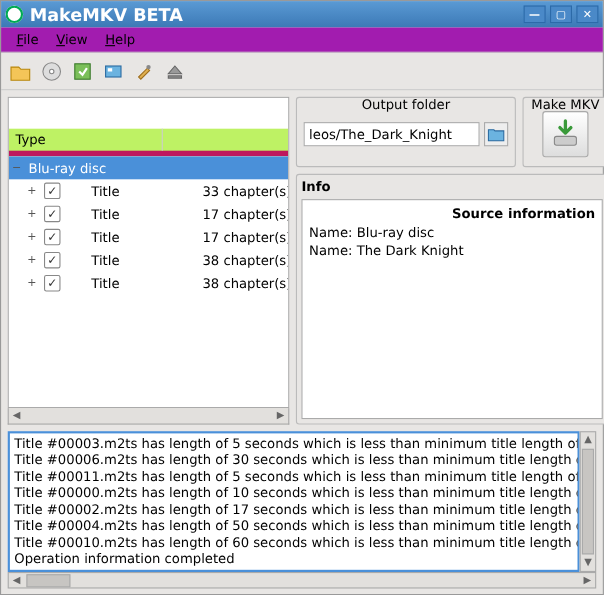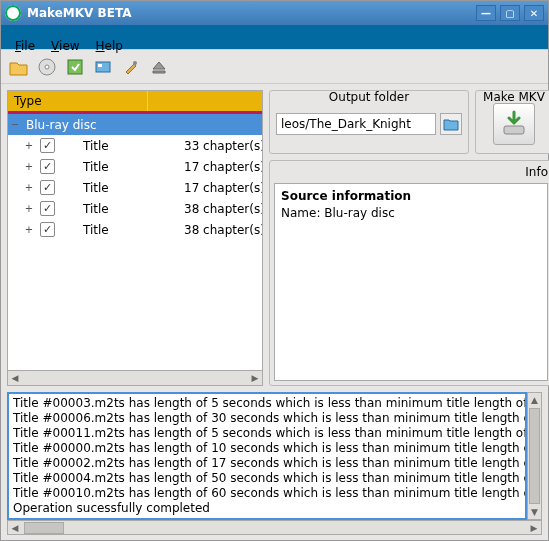--- a/index.html
+++ b/index.html
@@ -1,30 +1,30 @@
 <!DOCTYPE html>
 <html><head>
 <meta charset="utf-8">
 <style>
 * { box-sizing: border-box; margin: 0; padding: 0; }
 body { font-family: "DejaVu Sans", Arial, sans-serif; font-size: 12px; background: #e8e6e4; width: 549px; height: 541px; overflow: hidden; }
 .window { width: 549px; height: 541px; background: #e8e6e4; border: 1px solid #999; display: flex; flex-direction: column; }
 .titlebar { background: linear-gradient(#5a9ad4, #3c79b6); height: 24px; display: flex; align-items: center; padding: 0 4px; color: #fff; font-weight: bold; }
 .titlebar .appicon { width: 16px; height: 16px; background: #fff; border-radius: 50%; margin-right: 6px; box-shadow: inset 0 0 0 2px #0a5; }
-.titlebar .title { flex: 1; font-size: 12px; }
+.titlebar .title { flex: 1; font-size: 16px; }
 .titlebar .winbtn { width: 20px; height: 16px; background: #4a89c8; margin-left: 4px; border: 1px solid #2c6aa8; color: #fff; display: flex; align-items: center; justify-content: center; font-size: 10px; cursor: pointer; }
-.menubar { display: flex; padding: 12px 6px; background: #0369a1; border-bottom: 1px solid #ccc; height: 23px; }
+.menubar { display: flex; padding: 0 6px; background: #a21caf; border-bottom: 1px solid #ccc; height: 23px; align-items: center; }
 .menubar .menuitem { padding: 2px 8px; cursor: pointer; }
 .menubar .menuitem .ul { text-decoration: underline; }
 .toolbar { display: flex; padding: 4px 6px; gap: 4px; border-bottom: 1px solid #ccc; height: 34px; align-items: center; }
 .toolbar .tbbtn { width: 24px; height: 24px; display: flex; align-items: center; justify-content: center; cursor: pointer; border-radius: 2px; }
 .main { flex: 1; display: flex; padding: 6px; gap: 6px; min-height: 0; }
 .left { width: 256px; display: flex; flex-direction: column; }
 .treeview { flex: 1; background: #fff; border: 1px solid #aaa; display: flex; flex-direction: column; overflow: hidden; }
-.treehead { display: flex; background: #eab308; border-bottom: 3px solid #be185d; }
+.treehead { display: flex; background: #bef264; border-bottom: 5px solid #be185d; margin-top: 28px; }
 .treehead .col { padding: 3px 6px; border-right: 1px solid #ccc; cursor: pointer; }
 .treehead .col.type { width: 140px; }
 .treehead .col.desc { flex: 1; }
 .treebody { flex: 1; overflow: hidden; }
 .treerow { display: flex; height: 21px; align-items: center; white-space: nowrap; }
 .treerow.sel { background: #4a90d9; color: #fff; }
 .treerow .exp { width: 14px; text-align: center; cursor: pointer; color: #555; font-size: 10px; }
 .treerow .chk { width: 15px; height: 15px; border: 1px solid #888; background: #fff; margin: 0 4px; display: flex; align-items: center; justify-content: center; cursor: pointer; color: #333; font-size: 11px; border-radius: 2px; }
 .treerow .typecell { width: 125px; padding-left: 4px; overflow: hidden; }
 .treerow .typecell.child { padding-left: 24px; display: flex; align-items: center; }
@@ -36,23 +36,23 @@
 .topright { display: flex; gap: 6px; }
 .groupbox { background: #e8e6e4; border: 1px solid #bbb; border-radius: 3px; position: relative; padding: 10px 6px 6px; }
 .groupbox .legend { position: absolute; top: -1px; left: 0; right: 0; text-align: center; font-size: 12px; background: transparent; }
 .groupbox.output { flex: 1; height: 64px; }
 .groupbox.makemkv { width: 78px; height: 64px; display: flex; align-items: center; justify-content: center; }
 .outputrow { display: flex; gap: 4px; margin-top: 12px; }
 .outputrow input { flex: 1; height: 22px; padding: 2px 4px; border: 1px solid #aaa; background: #fff; font: inherit; }
 .folderbtn { width: 22px; height: 22px; border: 1px solid #aaa; background: #eee; cursor: pointer; display: flex; align-items: center; justify-content: center; }
 .makebtn { width: 42px; height: 42px; border: 1px solid #aaa; background: linear-gradient(#fff,#ddd); cursor: pointer; display: flex; align-items: center; justify-content: center; border-radius: 3px; }
 .infobox { flex: 1; background: #e8e6e4; border: 1px solid #bbb; border-radius: 3px; padding: 4px; position: relative; display: flex; flex-direction: column; }
-.infobox .legend { text-align: right; height: 18px; }
+.infobox .legend { text-align: left; height: 18px; font-weight: bold; }
 .infocontent { background: #fff; border: 1px solid #aaa; flex: 1; padding: 4px 6px; line-height: 1.4; }
-.infocontent .srctitle { font-weight: bold; }
+.infocontent .srctitle { font-weight: bold; text-align: right; }
 .bottom { height: 148px; display: flex; flex-direction: column; padding: 0 6px 6px; }
 .logview { flex: 1; background: #fff; border: 2px solid #4a90d9; padding: 2px 4px; line-height: 1.25; overflow: hidden; white-space: nowrap; }
 .logview-outer { flex: 1; display: flex; }
 .logscroll-v { width: 15px; background: #e2e0dd; border: 1px solid #aaa; display: flex; flex-direction: column; }
 .logscroll-v .arrow { height: 14px; display: flex; align-items: center; justify-content: center; font-size: 9px; color: #666; cursor: pointer; }
 .logscroll-v .thumb { flex: 1; background: #c7c5c2; margin: 1px; border: 1px solid #aaa; }
 .scrollh.bottom-sc { border-top: 1px solid #aaa; margin-top: 0; }
 .scrollh .thumb { width: 40px; height: 12px; background: #c7c5c2; border: 1px solid #aaa; margin-left: 2px; }
 </style>
 </head>
@@ -187,36 +187,37 @@
               <path d="M14 2 v10 M9 8 l5 5 l5 -5" stroke="#3a9a3a" stroke-width="3" fill="none" stroke-linecap="round" stroke-linejoin="round"></path>
             </svg>
           </div>
         </div>
       </div>
       <div class="infobox">
         <div class="legend">Info</div>
         <div class="infocontent">
           <div class="srctitle">Source information</div>
           <div><span>Name: </span><span>Blu-ray disc</span></div>
+          <div><span>Name: </span><span>The Dark Knight</span></div>
         </div>
       </div>
     </div>
   </div>
 
   <div class="bottom">
     <div class="logview-outer">
       <div class="logview">
         <div>Title #00003.m2ts has length of 5 seconds which is less than minimum title length of 120</div>
         <div>Title #00006.m2ts has length of 30 seconds which is less than minimum title length of 12</div>
         <div>Title #00011.m2ts has length of 5 seconds which is less than minimum title length of 120</div>
         <div>Title #00000.m2ts has length of 10 seconds which is less than minimum title length of 12</div>
         <div>Title #00002.m2ts has length of 17 seconds which is less than minimum title length of 12</div>
         <div>Title #00004.m2ts has length of 50 seconds which is less than minimum title length of 12</div>
         <div>Title #00010.m2ts has length of 60 seconds which is less than minimum title length of 12</div>
-        <div>Operation sucessfully completed</div>
+        <div>Operation information completed</div>
       </div>
       <div class="logscroll-v">
         <span class="arrow">▲</span>
         <span class="thumb"></span>
         <span class="arrow">▼</span>
       </div>
     </div>
     <div class="scrollh bottom-sc">
       <span class="arrow">◀</span>
       <span class="thumb"></span>

